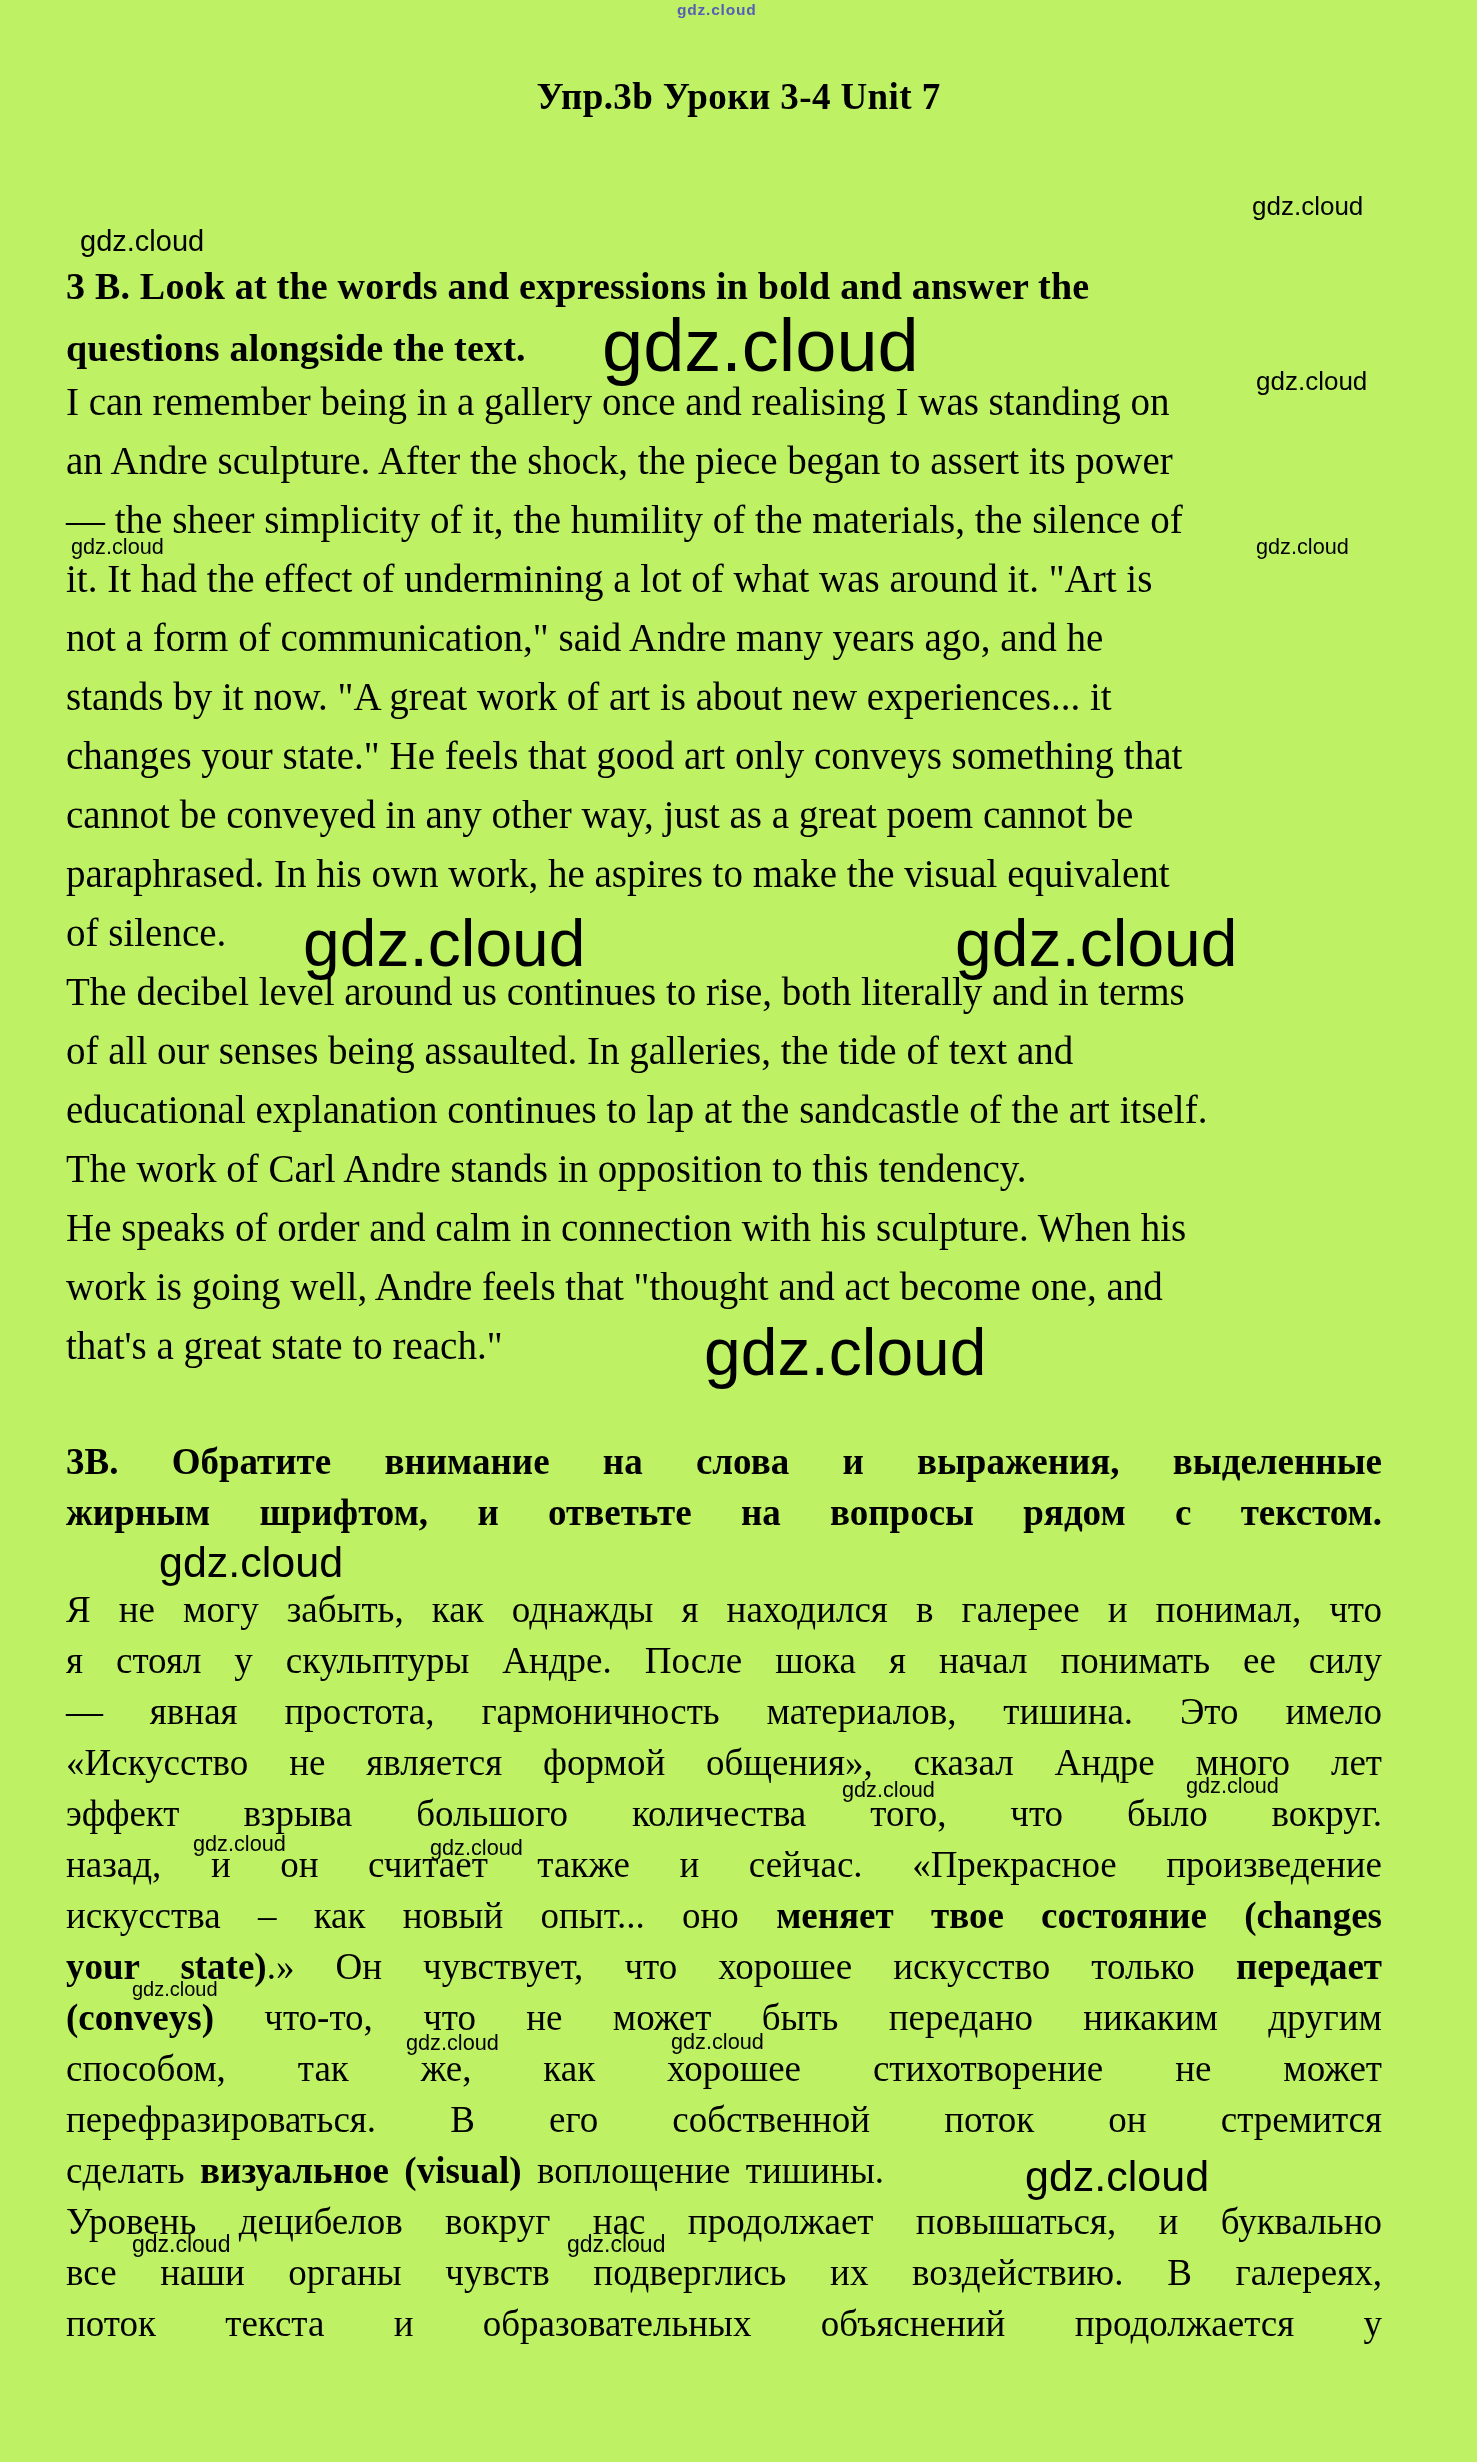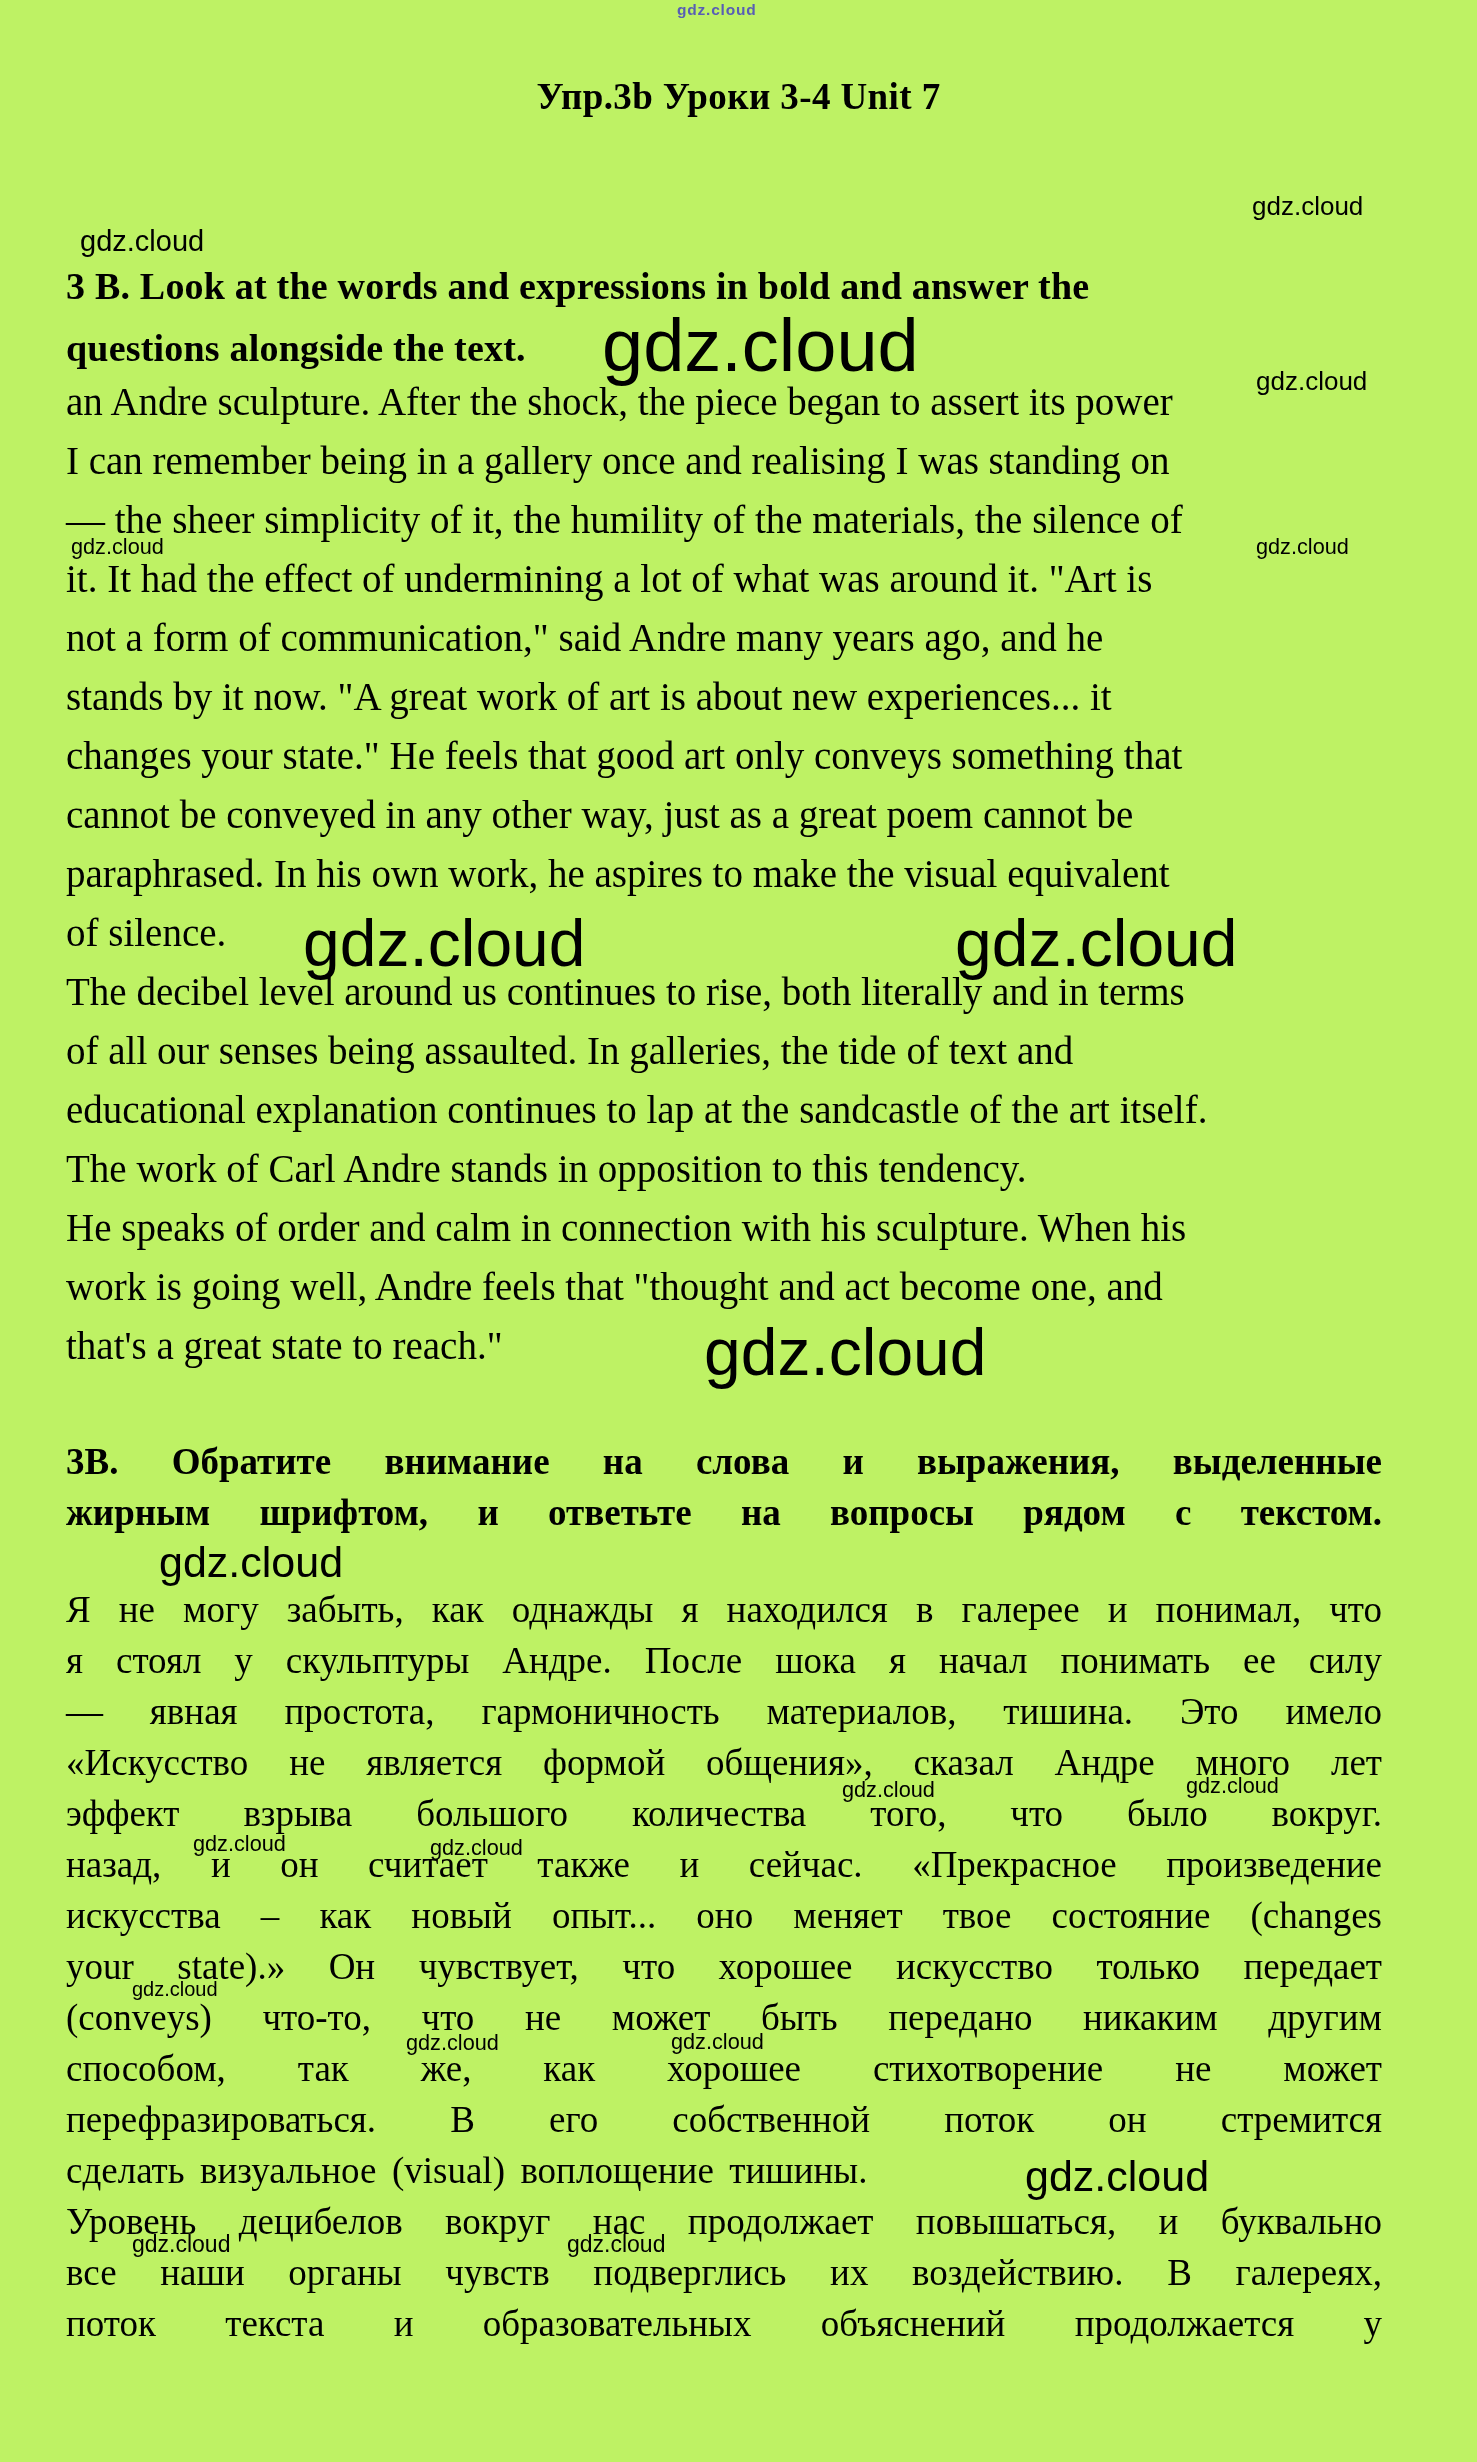--- a/index.html
+++ b/index.html
@@ -40,21 +40,21 @@
   }
   .ru-heading .ln{ text-align:justify; text-align-last:justify; }
   .ru-body{
     position:absolute;
     left:66px; top:1584px; width:1316px;
     font-size:37px; line-height:51px;
   }
   .ru-body .ln{ text-align:justify; text-align-last:justify; }
   .ru-body .ln.nojust{ text-align:center; text-align-last:left; word-spacing:6.2px; }
   .ln{ white-space:normal; }
-  .b{ font-weight:400; }
+  .b{ font-weight:700; }
   .wm{
     position:absolute;
     font-family:"Liberation Sans", sans-serif;
     color:#000;
     line-height:1;
     white-space:nowrap;
   }
   .wm-top{
     color:#4a4ac0;
     font-weight:600;
@@ -90,22 +90,22 @@
   <span class="wm" style="left:567px;  top:2233px; font-size:23px;">gdz.cloud</span>
 
   <div class="title">Упр.3b Уроки 3-4 Unit 7</div>
 
   <div class="en-heading">
     <div class="ln">3 B. Look at the words and expressions in bold and answer the</div>
     <div class="ln">questions alongside the text.</div>
   </div>
 
   <div class="en-body" id="en-body">
+      <div class="ln">I can remember being in a gallery once and realising I was standing on</div>
       <div class="ln">an Andre sculpture. After the shock, the piece began to assert its power</div>
-      <div class="ln">I can remember being in a gallery once and realising I was standing on</div>
       <div class="ln">— the sheer simplicity of it, the humility of the materials, the silence of</div>
       <div class="ln">it. It had the effect of undermining a lot of what was around it. "Art is</div>
       <div class="ln">not a form of communication," said Andre many years ago, and he</div>
       <div class="ln">stands by it now. "A great work of art is about new experiences... it</div>
       <div class="ln">changes your state." He feels that good art only conveys something that</div>
       <div class="ln">cannot be conveyed in any other way, just as a great poem cannot be</div>
       <div class="ln">paraphrased. In his own work, he aspires to make the visual equivalent</div>
       <div class="ln">of silence.</div>
       <div class="ln">The decibel level around us continues to rise, both literally and in terms</div>
       <div class="ln">of all our senses being assaulted. In galleries, the tide of text and</div>

